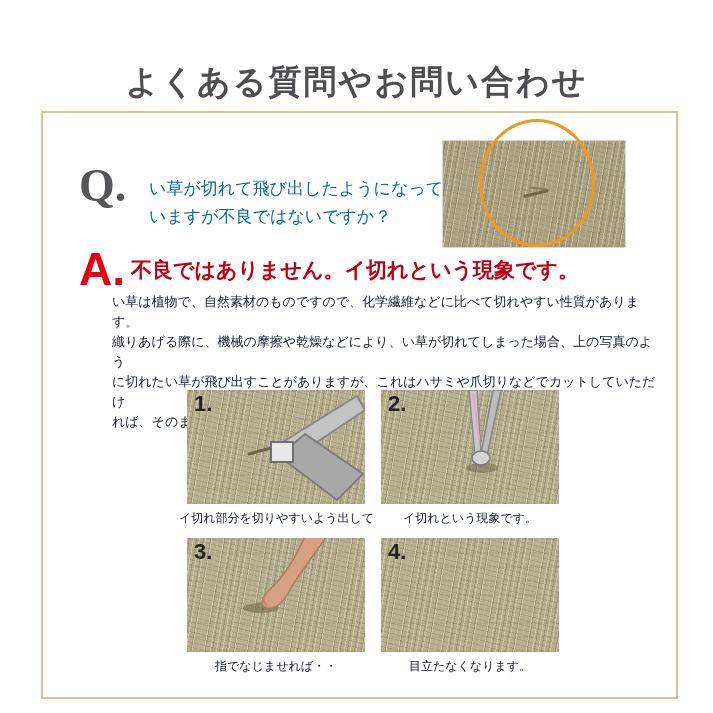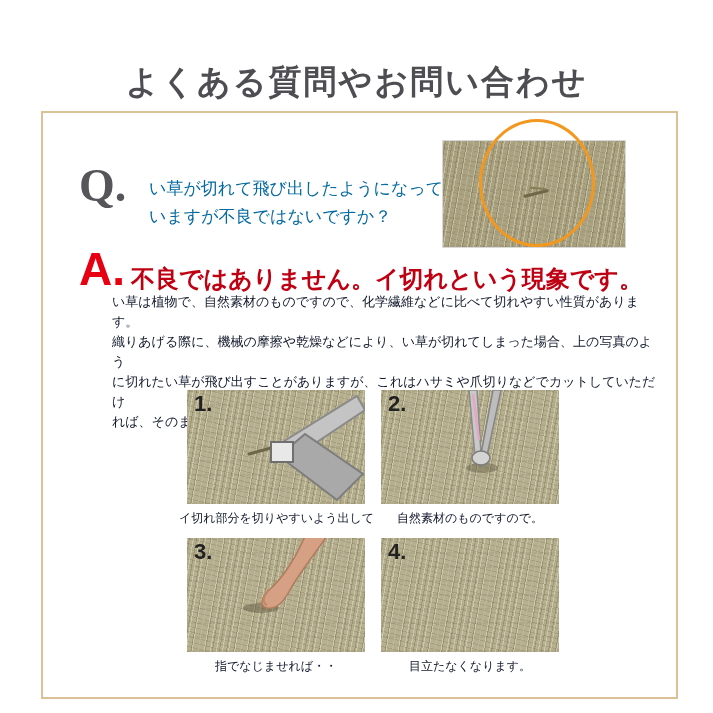--- a/index.html
+++ b/index.html
@@ -32,21 +32,21 @@
   .defect{position:absolute;left:44%;top:48%;width:26px;height:3px;background:#6f6747;
           transform:rotate(-14deg);border-radius:2px;}
   .defect:after{content:"";position:absolute;left:8px;top:-4px;width:16px;height:2px;
           background:#877d55;transform:rotate(18deg);}
   .q-circle{position:absolute;left:436px;top:6px;width:116px;height:128px;
             border:3px solid #f2981f;border-radius:50%;box-sizing:border-box;}
 
   
   .a-label{position:absolute;left:36px;top:133px;font-size:46px;line-height:1;
            font-weight:800;color:#e60012;}
-  .a-heading{position:absolute;left:88px;top:150px;font-size:24px;font-weight:700;
+  .a-heading{position:absolute;left:88px;top:143px;font-size:21px;font-weight:700;
              color:#bf0012;}
   .a-body{position:absolute;left:69px;top:179px;width:545px;font-size:13px;
           line-height:20px;color:#0f172a;white-space:pre-line;}
 
   
   .step{position:absolute;width:194px;}
   .step-pos-1{left:136px;top:277px;}
   .step-pos-2{left:330px;top:277px;}
   .step-pos-3{left:136px;top:425px;}
   .step-pos-4{left:330px;top:425px;}
@@ -99,21 +99,21 @@
       <div class="step-photo tatami">
         <span class="step-number">2.</span>
         <svg class="photo-svg" viewBox="0 0 178 114">
           <ellipse cx="101" cy="78" rx="16" ry="5" fill="rgba(90,85,60,.4)"></ellipse>
           <polygon points="88,0 96,0 100,64 94,66" fill="#c9c9c9" stroke="#8a8a8a" stroke-width="1.5"></polygon>
           <polygon points="112,0 120,0 106,66 100,64" fill="#bdbdbd" stroke="#858585" stroke-width="1.5"></polygon>
           <line x1="92" y1="4" x2="98" y2="50" stroke="#e3a8c4" stroke-width="2.5"></line>
           <ellipse cx="100" cy="68" rx="9" ry="7" fill="#d4d4d4" stroke="#7d7d7d" stroke-width="1.5"></ellipse>
         </svg>
       </div>
-      <div class="step-caption">自然素材のものですので。</div>
+      <div class="step-caption">イ切れという現象です。</div>
     </div>
 
     <div class="step step-pos-3">
       <div class="step-photo tatami">
         <span class="step-number">3.</span>
         <svg class="photo-svg" viewBox="0 0 178 114">
           <ellipse cx="74" cy="70" rx="18" ry="5" fill="rgba(90,85,60,.45)"></ellipse>
           <path d="M118,-2 C110,18 96,40 82,52 C74,60 72,68 80,70 C90,72 98,62 104,50 C116,30 132,10 140,-2 Z" fill="#d5a083" stroke="#b07a5d" stroke-width="1.5"></path>
           <path d="M82,52 C76,58 75,65 80,67" fill="none" stroke="#c08766" stroke-width="2"></path>
         </svg>

